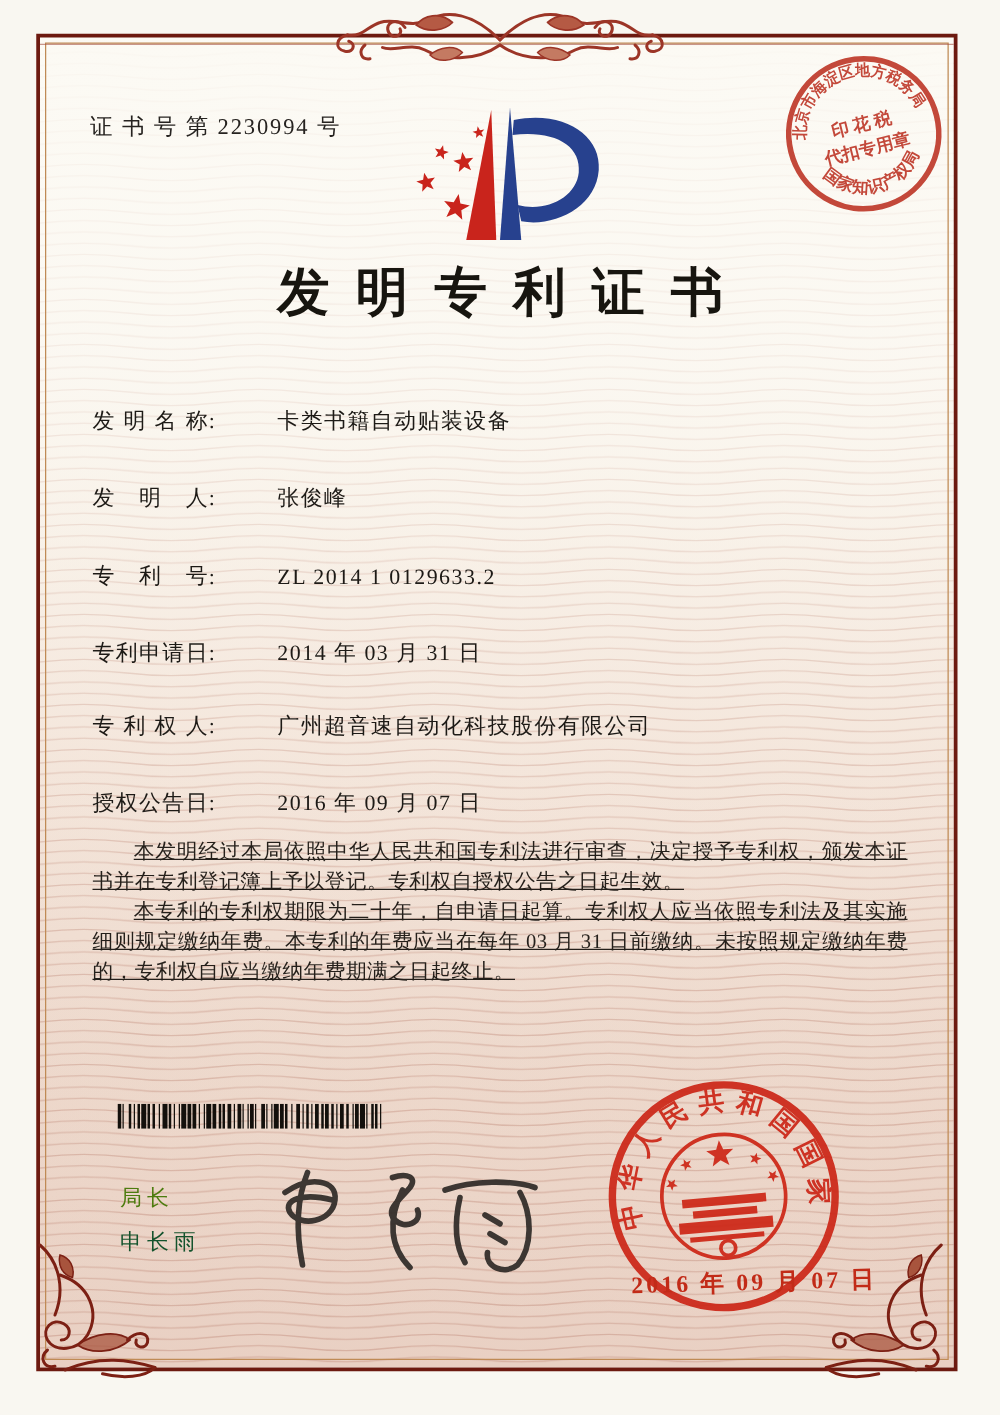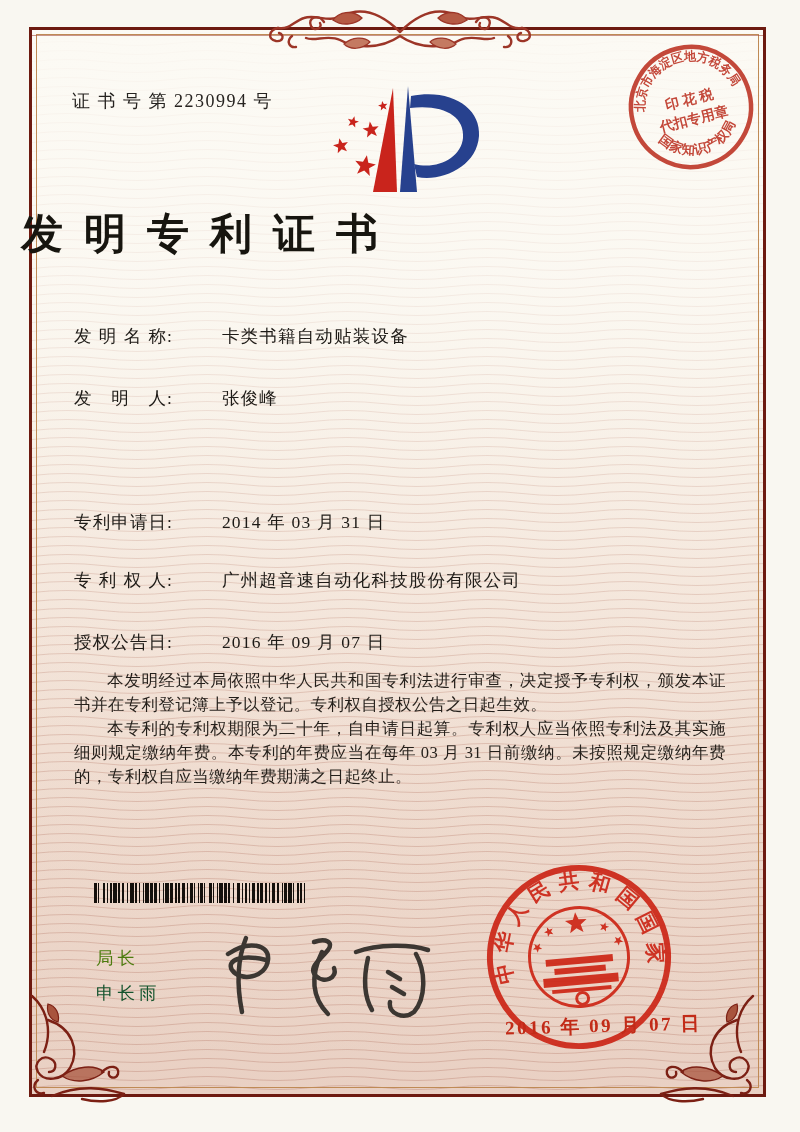--- a/index.html
+++ b/index.html
@@ -6,26 +6,26 @@
   body{background:#e9e6df;font-family:"Liberation Serif","DejaVu Serif",serif;}
   .page{position:relative;width:800px;height:1132px;margin:0 auto;background:#f9f7f1;overflow:hidden;}
   
   .frame{position:absolute;left:29px;top:27px;width:731px;height:1064px;border:3px solid #6d1a10;}
   .frame-inner{position:absolute;left:36px;top:34px;width:721px;height:1052px;border:1px solid #bf8a55;pointer-events:none;}
   .topline-thin{position:absolute;left:32px;top:35px;width:731px;height:1px;background:#a65243;opacity:.6;}
   .texture{position:absolute;left:32px;top:30px;width:731px;height:1064px;}
   .ornament{position:absolute;}
   
   .cert-no{position:absolute;left:72px;top:89px;font-size:18px;color:#262320;letter-spacing:1.5px;}
-  .title{position:absolute;left:0;right:0;top:206px;font-size:42px;font-weight:700;color:#17150f;letter-spacing:.5em;text-indent:.5em;}
+  .title{position:absolute;left:0;right:0;top:206px;text-align:center;font-size:42px;font-weight:700;color:#17150f;letter-spacing:.5em;text-indent:.5em;}
   .field{position:absolute;left:74px;font-size:17.5px;color:#1d1a16;white-space:nowrap;}
   .flabel{display:inline-block;width:92px;text-align:justify;text-align-last:justify;vertical-align:bottom;}
   .fcolon{display:inline-block;margin:0 10px 0 1px;}
   .fvalue{letter-spacing:1.2px;margin-left:40px;}
-  .legal{position:absolute;left:74px;top:669px;width:652px;font-size:16.5px;line-height:24px;color:#241f1a;text-align:justify;letter-spacing:.4px;}
+  .legal{position:absolute;left:74px;top:669px;width:652px;font-size:16.5px;line-height:24px;color:#241f1a;text-align:justify;letter-spacing:.4px;text-decoration:underline;}
   .legal p{margin:0;text-indent:2em;}
   .barcode{position:absolute;left:94px;top:883px;width:214px;height:20px;white-space:nowrap;overflow:hidden;}
   .signer-title{position:absolute;left:96px;top:946px;font-size:17.5px;letter-spacing:4px;color:#4d7c0f;}
   .signer-name{position:absolute;left:96px;top:981px;font-size:17.5px;letter-spacing:4px;color:#14532d;}
   .signature{position:absolute;left:218px;top:924px;width:228px;height:100px;}
   .tax-stamp{position:absolute;left:616px;top:32px;width:150px;height:150px;transform:rotate(-14deg);opacity:.92;}
   .office-seal{position:absolute;left:480px;top:858px;width:198px;height:198px;transform:rotate(-5deg);opacity:.93;}
   .seal-date{position:absolute;left:505px;top:1013px;font-size:19px;font-weight:700;color:#c22b18;letter-spacing:2.5px;transform:rotate(-1.5deg);white-space:nowrap;}
   .footer{position:absolute;left:0;right:0;top:1060px;text-align:center;font-size:15px;color:#3a332c;letter-spacing:2px;}
   .logo{position:absolute;left:313px;top:80px;width:178px;height:122px;}
@@ -146,20 +146,23 @@
   </div>
 
   <div class="title">发明专利证书</div>
 
   <div class="field" style="top:324px;">
     <span class="flabel">发明名称</span><span class="fcolon">:</span><span class="fvalue">卡类书籍自动贴装设备</span>
   </div>
   <div class="field" style="top:386px;">
     <span class="flabel">发明人</span><span class="fcolon">:</span><span class="fvalue">张俊峰</span>
   </div>
+  <div class="field" style="top:448px;">
+    <span class="flabel">专利号</span><span class="fcolon">:</span><span class="fvalue">ZL 2014 1 0129633.2</span>
+  </div>
   <div class="field" style="top:510px;">
     <span class="flabel">专利申请日</span><span class="fcolon">:</span><span class="fvalue">2014 年 03 月 31 日</span>
   </div>
   <div class="field" style="top:568px;">
     <span class="flabel">专利权人</span><span class="fcolon">:</span><span class="fvalue">广州超音速自动化科技股份有限公司</span>
   </div>
   <div class="field" style="top:630px;">
     <span class="flabel">授权公告日</span><span class="fcolon">:</span><span class="fvalue">2016 年 09 月 07 日</span>
   </div>
 

